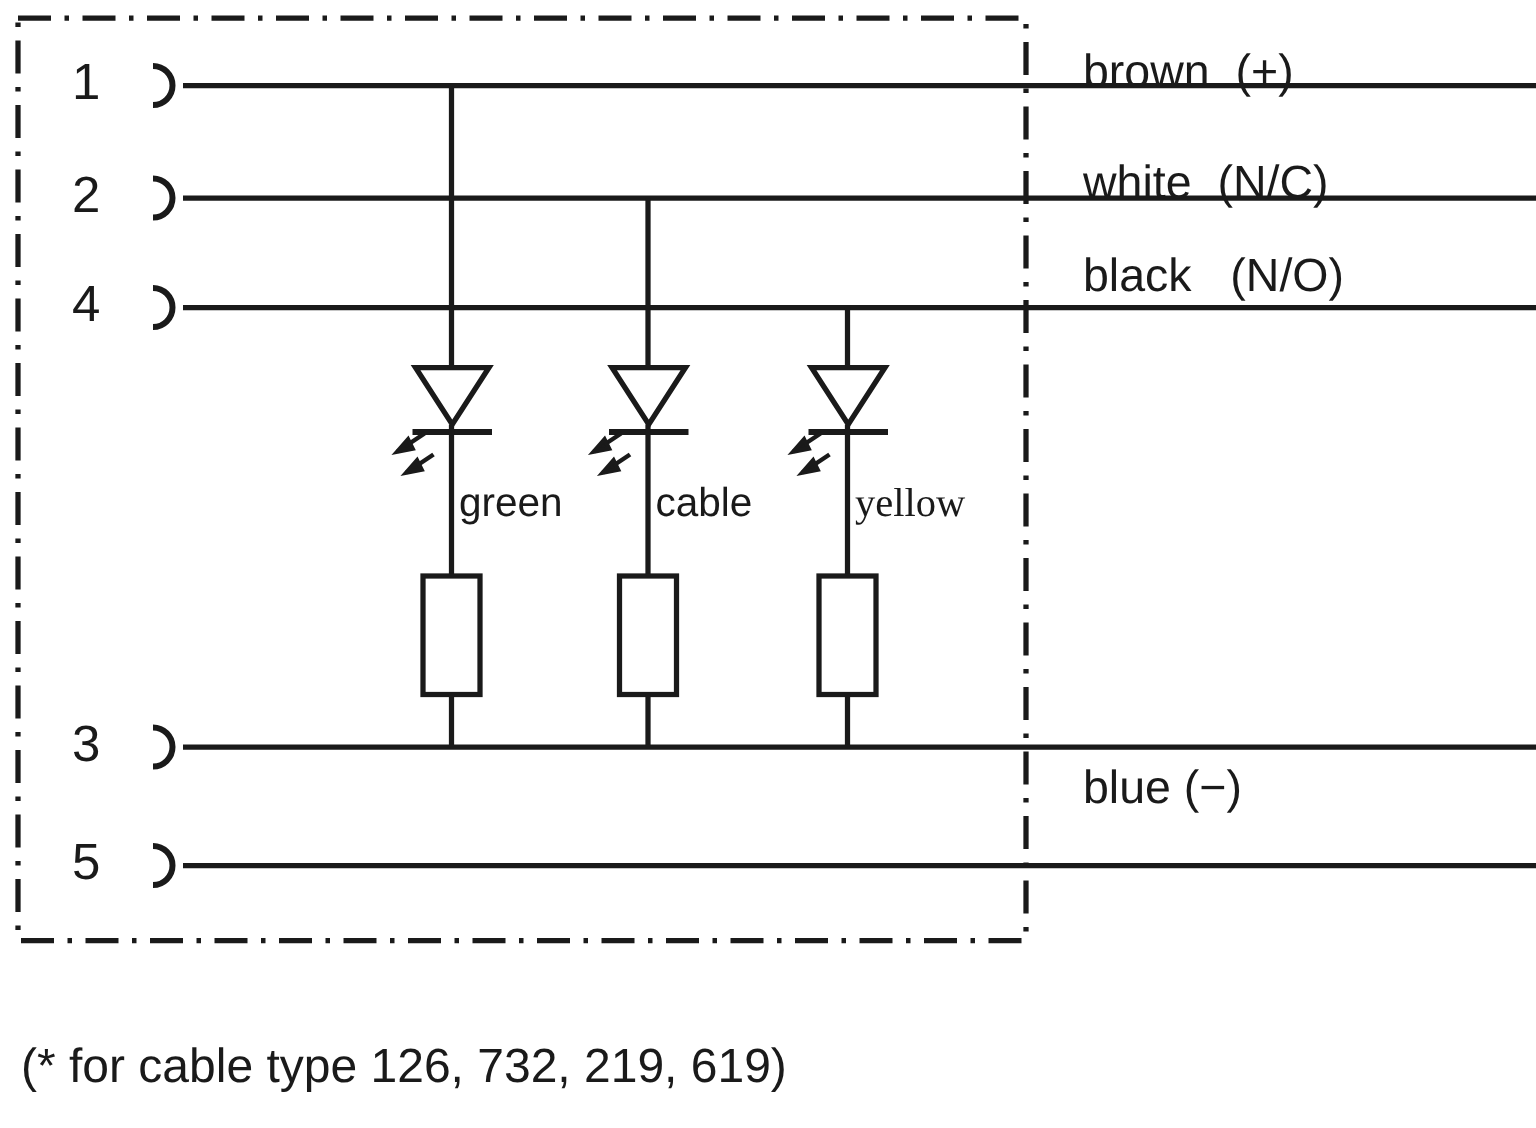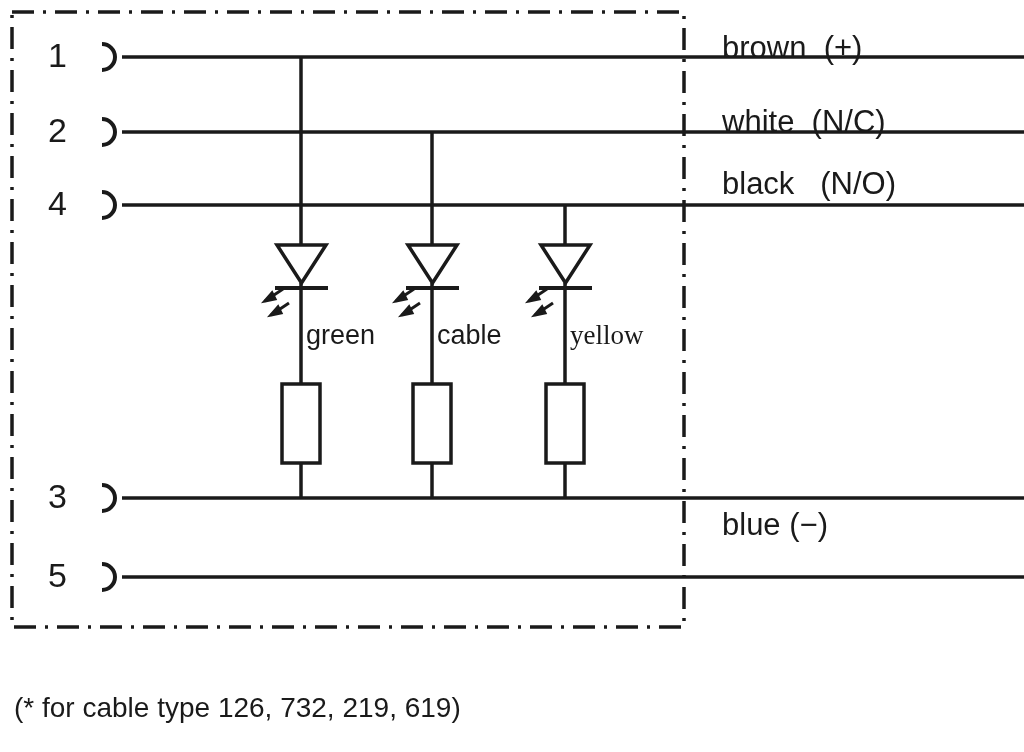--- a/index.html
+++ b/index.html
@@ -41,21 +41,21 @@
   .led-label {
     position: absolute;
     font-family: "Liberation Sans", sans-serif;
     font-size: 27px;
     color: #1a1a1a;
     line-height: 1;
   }
   .footnote {
     position: absolute;
     font-family: "Liberation Sans", sans-serif;
-    font-size: 28px;
+    font-size: 32px;
     color: #1a1a1a;
     line-height: 1;
     white-space: pre;
   }
 </style>
 </head>
 <body>
 
 <div id="canvas">
 

